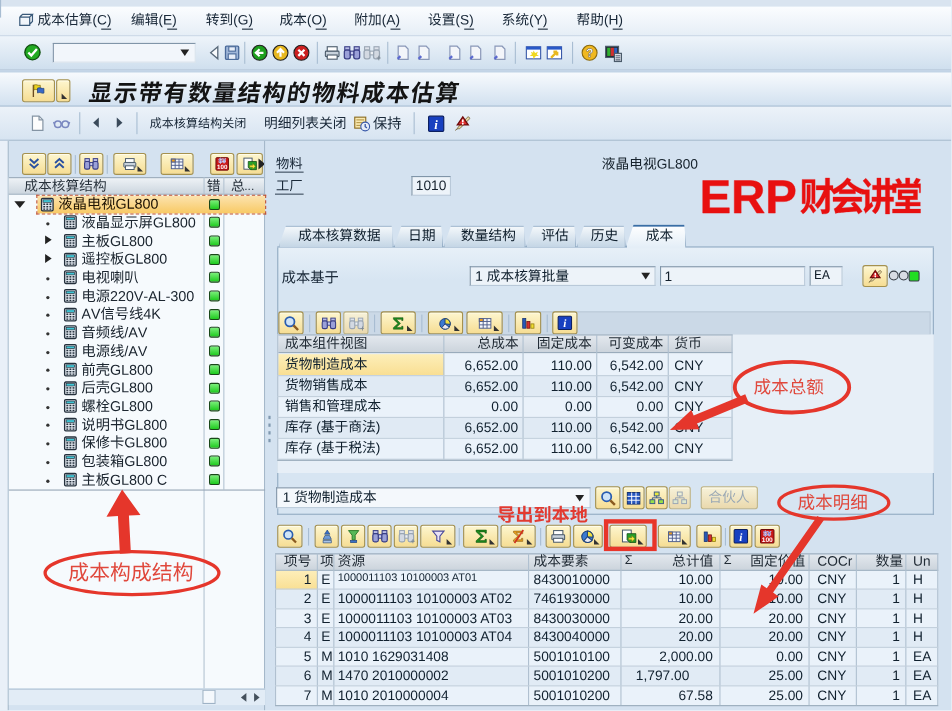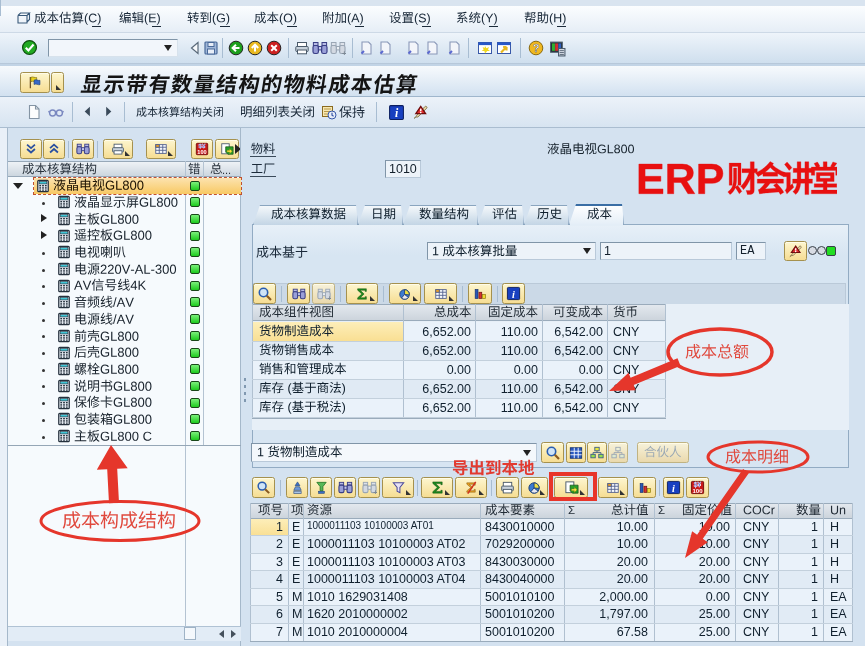--- a/index.html
+++ b/index.html
@@ -952,21 +952,21 @@
       <use href="#gl0047" x="4000"></use>
       <use href="#gl004c" x="4778"></use>
       <use href="#gl0038" x="5334"></use>
       <use href="#gl0030" x="5890"></use>
       <use href="#gl0030" x="6446"></use>
     </svg>
     <svg style="position:absolute;left:250.0px;top:161.5px;border-bottom:1px solid #3a4a5a;" width="26.0" height="15.6" viewBox="0 -900 2000 1200" fill="#1b2a3a">
       <use href="#gc5de5" x="0"></use>
       <use href="#gc5382" x="1000"></use>
     </svg>
-    <div class="fld" style="left:385px;top:160px;width:36px;height:18px;">1010</div>
+    <div class="fld" style="left:374px;top:160px;width:36px;height:18px;">1010</div>
     <svg style="position:absolute;left:636.0px;top:155.4px;" width="88.4" height="51.6" viewBox="0 -900 2056 1200" fill="#e81010" stroke="#e81010" stroke-width="10">
       <use href="#glb0045" x="0"></use>
       <use href="#glb0052" x="667"></use>
       <use href="#glb0050" x="1389"></use>
     </svg>
     <svg style="position:absolute;left:727.0px;top:160.3px;" width="110.0" height="42.0" viewBox="0 -900 3143 1200" fill="#e81010" stroke="#e81010" stroke-width="8">
       <use href="#gcb8d22" transform="translate(0,0) scale(0.900,1.000)"></use>
       <use href="#gcb4f1a" transform="translate(786,0) scale(0.900,1.000)"></use>
       <use href="#gcb8bb2" transform="translate(1571,0) scale(0.900,1.000)"></use>
       <use href="#gcb5802" transform="translate(2357,0) scale(0.900,1.000)"></use>
@@ -1444,21 +1444,21 @@
     <div style="position:absolute;left:485px;top:520px;font-size:12.5px;color:#10202e; white-space:pre;">8430010000</div>
     <div style="position:absolute;left:578px;top:520px;width:70px;text-align:right;font-size:12.5px;color:#10202e;">10.00</div>
     <div style="position:absolute;left:660px;top:520px;width:70px;text-align:right;font-size:12.5px;color:#10202e;">10.00</div>
     <div style="position:absolute;left:743px;top:520px;font-size:12.5px;color:#10202e; white-space:pre;">CNY</div>
     <div style="position:absolute;left:778px;top:520px;width:40px;text-align:right;font-size:12.5px;color:#10202e;">1</div>
     <div style="position:absolute;left:830px;top:520px;font-size:12.5px;color:#10202e; white-space:pre;">H</div>
     <div style="position:absolute;left:250px;top:535.95px;width:603px;height:17.45px;background:#e1ebf5;"></div>
     <div style="position:absolute;left:250px;top:537.45px;width:33px;text-align:right;font-size:12.5px;color:#10202e;">2</div>
     <div style="position:absolute;left:292px;top:537.45px;font-size:12.5px;color:#10202e; white-space:pre;">E</div>
     <div style="position:absolute;left:307px;top:537.45px;font-size:12.5px;color:#10202e; white-space:pre;">1000011103 10100003 AT02</div>
-    <div style="position:absolute;left:485px;top:537.45px;font-size:12.5px;color:#10202e; white-space:pre;">7029200000</div>
+    <div style="position:absolute;left:485px;top:537.45px;font-size:12.5px;color:#10202e; white-space:pre;">7461930000</div>
     <div style="position:absolute;left:578px;top:537.45px;width:70px;text-align:right;font-size:12.5px;color:#10202e;">10.00</div>
     <div style="position:absolute;left:660px;top:537.45px;width:70px;text-align:right;font-size:12.5px;color:#10202e;">10.00</div>
     <div style="position:absolute;left:743px;top:537.45px;font-size:12.5px;color:#10202e; white-space:pre;">CNY</div>
     <div style="position:absolute;left:778px;top:537.45px;width:40px;text-align:right;font-size:12.5px;color:#10202e;">1</div>
     <div style="position:absolute;left:830px;top:537.45px;font-size:12.5px;color:#10202e; white-space:pre;">H</div>
     <div style="position:absolute;left:250px;top:553.4px;width:603px;height:17.45px;background:#eaf2fa;"></div>
     <div style="position:absolute;left:250px;top:554.9px;width:33px;text-align:right;font-size:12.5px;color:#10202e;">3</div>
     <div style="position:absolute;left:292px;top:554.9px;font-size:12.5px;color:#10202e; white-space:pre;">E</div>
     <div style="position:absolute;left:307px;top:554.9px;font-size:12.5px;color:#10202e; white-space:pre;">1000011103 10100003 AT03</div>
     <div style="position:absolute;left:485px;top:554.9px;font-size:12.5px;color:#10202e; white-space:pre;">8430030000</div>
@@ -1483,23 +1483,23 @@
     <div style="position:absolute;left:307px;top:589.8px;font-size:12.5px;color:#10202e; white-space:pre;">1010 1629031408</div>
     <div style="position:absolute;left:485px;top:589.8px;font-size:12.5px;color:#10202e; white-space:pre;">5001010100</div>
     <div style="position:absolute;left:578px;top:589.8px;width:70px;text-align:right;font-size:12.5px;color:#10202e;">2,000.00</div>
     <div style="position:absolute;left:660px;top:589.8px;width:70px;text-align:right;font-size:12.5px;color:#10202e;">0.00</div>
     <div style="position:absolute;left:743px;top:589.8px;font-size:12.5px;color:#10202e; white-space:pre;">CNY</div>
     <div style="position:absolute;left:778px;top:589.8px;width:40px;text-align:right;font-size:12.5px;color:#10202e;">1</div>
     <div style="position:absolute;left:830px;top:589.8px;font-size:12.5px;color:#10202e; white-space:pre;">EA</div>
     <div style="position:absolute;left:250px;top:605.75px;width:603px;height:17.45px;background:#e1ebf5;"></div>
     <div style="position:absolute;left:250px;top:607.25px;width:33px;text-align:right;font-size:12.5px;color:#10202e;">6</div>
     <div style="position:absolute;left:292px;top:607.25px;font-size:12.5px;color:#10202e; white-space:pre;">M</div>
-    <div style="position:absolute;left:307px;top:607.25px;font-size:12.5px;color:#10202e; white-space:pre;">1620 2010000002</div>
+    <div style="position:absolute;left:307px;top:607.25px;font-size:12.5px;color:#10202e; white-space:pre;">1470 2010000002</div>
     <div style="position:absolute;left:485px;top:607.25px;font-size:12.5px;color:#10202e; white-space:pre;">5001010200</div>
-    <div style="position:absolute;left:578px;top:607.25px;width:70px;text-align:right;font-size:12.5px;color:#10202e;">1,797.00</div>
+    <div style="position:absolute;left:578px;top:607.25px;width:70px;text-align:left;font-size:12.5px;color:#10202e;">1,797.00</div>
     <div style="position:absolute;left:660px;top:607.25px;width:70px;text-align:right;font-size:12.5px;color:#10202e;">25.00</div>
     <div style="position:absolute;left:743px;top:607.25px;font-size:12.5px;color:#10202e; white-space:pre;">CNY</div>
     <div style="position:absolute;left:778px;top:607.25px;width:40px;text-align:right;font-size:12.5px;color:#10202e;">1</div>
     <div style="position:absolute;left:830px;top:607.25px;font-size:12.5px;color:#10202e; white-space:pre;">EA</div>
     <div style="position:absolute;left:250px;top:623.2px;width:603px;height:17.45px;background:#eaf2fa;"></div>
     <div style="position:absolute;left:250px;top:624.7px;width:33px;text-align:right;font-size:12.5px;color:#10202e;">7</div>
     <div style="position:absolute;left:292px;top:624.7px;font-size:12.5px;color:#10202e; white-space:pre;">M</div>
     <div style="position:absolute;left:307px;top:624.7px;font-size:12.5px;color:#10202e; white-space:pre;">1010 2010000004</div>
     <div style="position:absolute;left:485px;top:624.7px;font-size:12.5px;color:#10202e; white-space:pre;">5001010200</div>
     <div style="position:absolute;left:578px;top:624.7px;width:70px;text-align:right;font-size:12.5px;color:#10202e;">67.58</div>

